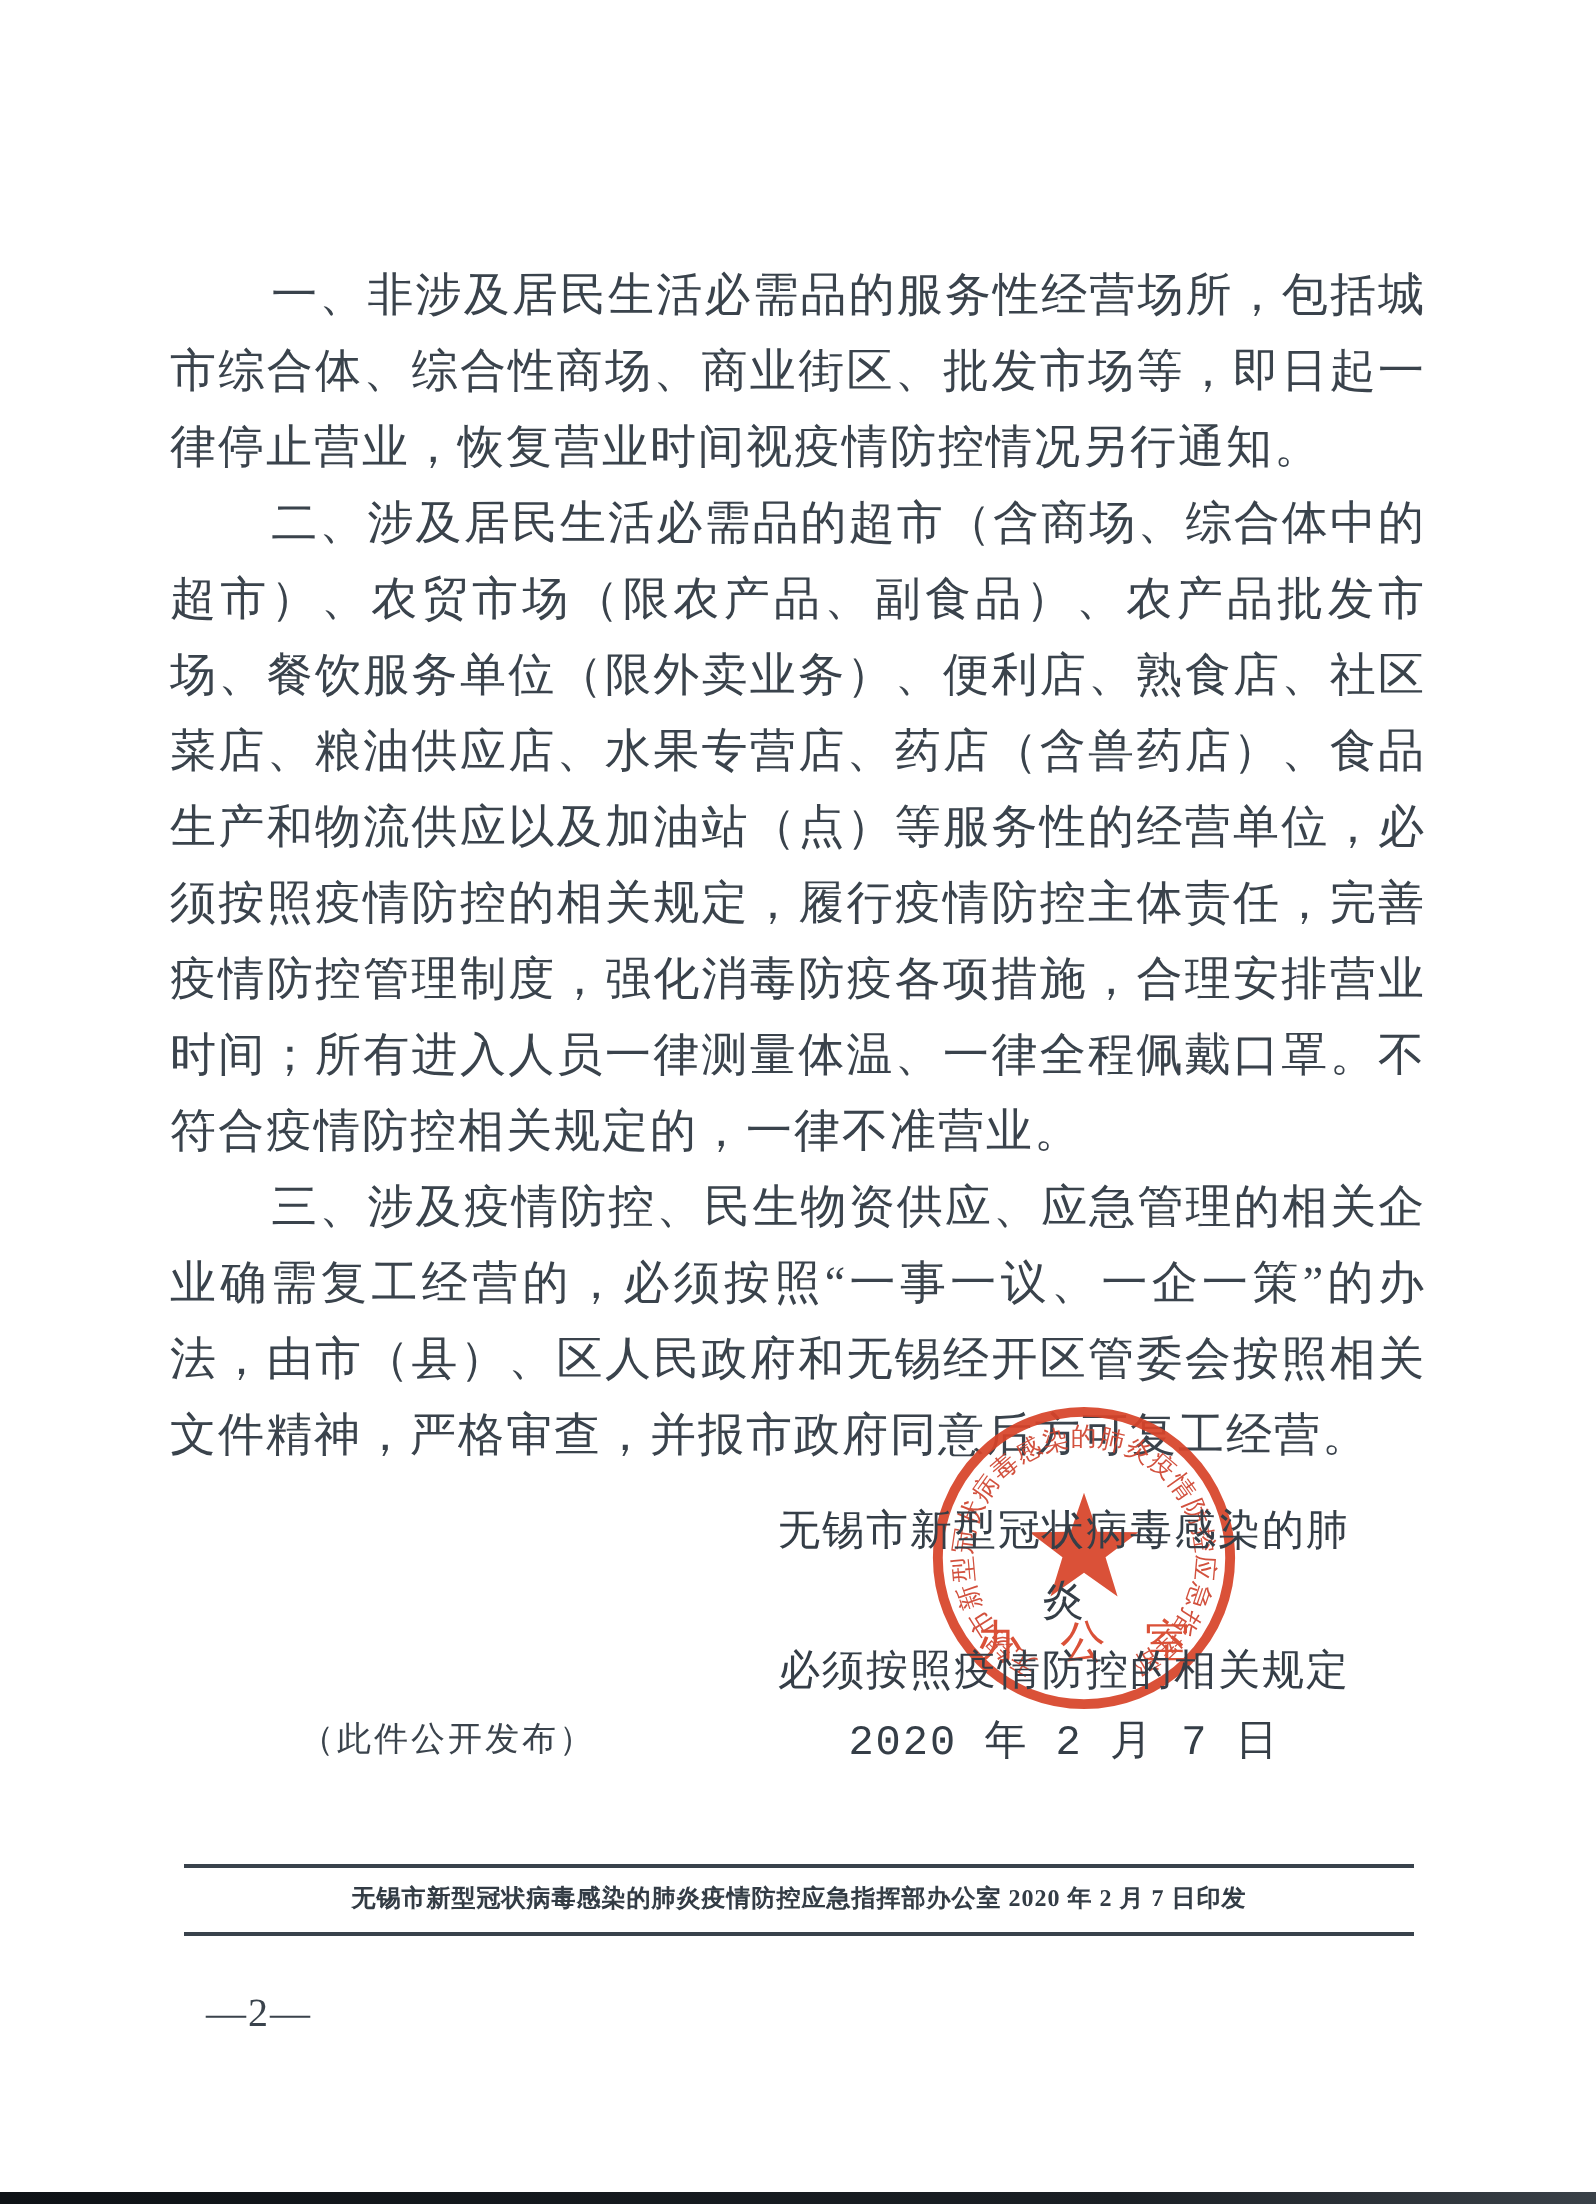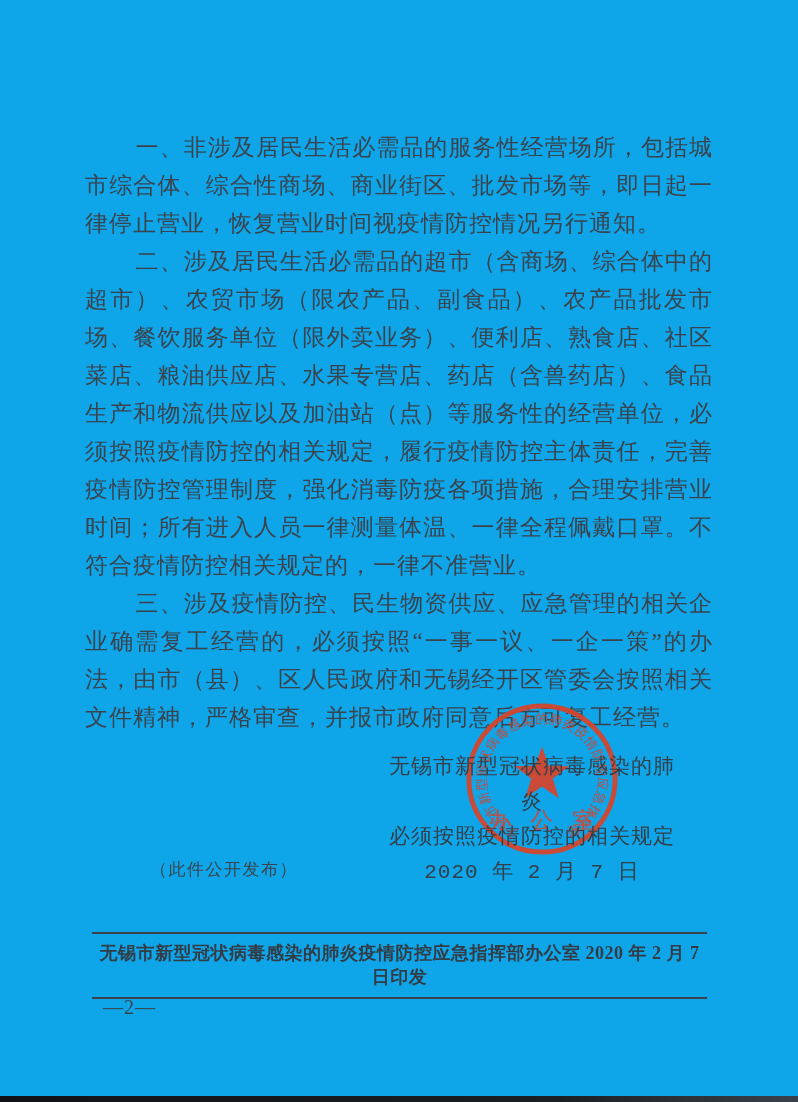--- a/index.html
+++ b/index.html
@@ -5,21 +5,21 @@
   html,body{margin:0;padding:0;}
   body{
     background:#dfe6ee;
     font-family:"Liberation Serif","DejaVu Serif",serif;
   }
   .page{
     position:relative;
     width:798px;
     height:1102px;
     margin:0 auto;
-    background:#0ea5e9;
+    background:#ffffff;
     overflow:hidden;
   }
   
   .body-text{
     position:absolute;
     left:85px; top:129px; width:628px;
     font-size:23px;
     line-height:38px;
     letter-spacing:1px;
     color:#3a434c;
@@ -75,21 +75,21 @@
   .footer-box{
     position:absolute;
     left:92px; top:932px; width:615px;
     border-top:2px solid #39424c;
     border-bottom:2px solid #39424c;
     padding:7px 0 8px 0;
     text-align:center;
     z-index:1;
   }
   .footer-text{
-    font-size:18px;
+    font-size:12px;
     font-weight:600;
     letter-spacing:.5px;
     color:#333c45;
   }
 
   .page-number{
     position:absolute;
     left:103px; top:996px;
     font-size:20px;
     letter-spacing:1px;

